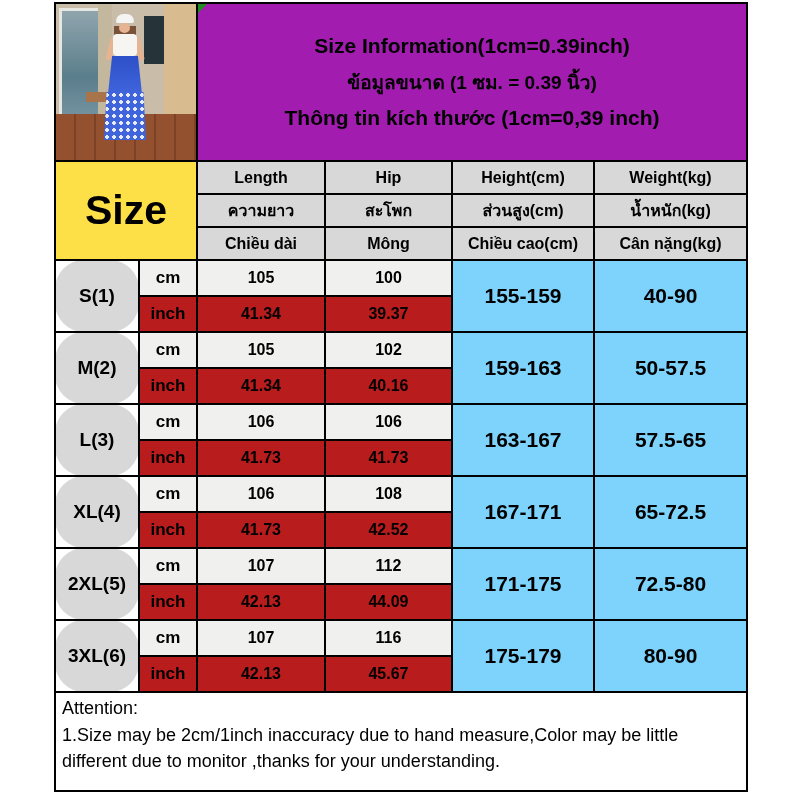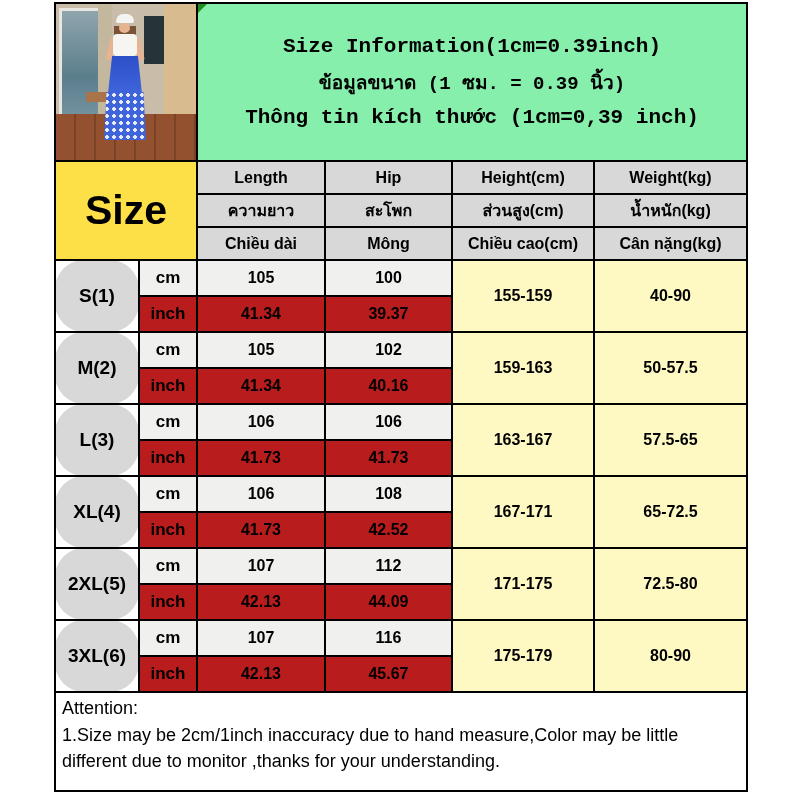--- a/index.html
+++ b/index.html
@@ -13,41 +13,41 @@
   }
   table.size-table td{
     border:2px solid #000;text-align:center;vertical-align:middle;
     font-weight:bold;padding:0;overflow:hidden;
   }
   tr.r-title{height:156px;}
   tr.r-hdr{height:33px;}
   tr.r-body{height:36px;}
   .photo-cell{background:#fff;}
   .title-cell{
-    background:#86efac;position:relative;font-family:Liberation Mono, monospace;
+    background:#a21caf;position:relative;
   }
   .title-inner{
     height:100%;display:flex;flex-direction:column;align-items:center;
     justify-content:center;gap:9px;
   }
   .title-en{font-size:21px;}
   .title-th{font-size:19px;}
   .title-vi{font-size:21px;}
   .corner-tri{
     position:absolute;top:0;left:0;width:0;height:0;
     border-top:9px solid #1e8f1e;border-right:9px solid transparent;
   }
   .hdr{background:#d8d8d8;font-size:16px;}
   .size-cell{background:#fde047;font-size:41px;}
   .sizename{background:#d8d8d8;font-size:19px;border-radius:29px;}
   .unit{font-size:17px;}
   .bg-lt{background:#f0f0ee;}
   .bg-wh{background:#b91c1c;}
   .val{font-size:16px;}
-  .merged{background:#fef9c3;font-size:16px;}
+  .merged{background:#7dd3fc;font-size:21px;}
   .attention{
     position:absolute;left:54px;top:691px;width:680px;height:95px;
     border:2px solid #000;background:#fff;
     font-size:18px;font-weight:normal;line-height:26px;
     padding:1px 5px;text-align:left;
   }
   .attention p{margin:1px;}
   
   .photo{position:relative;width:100%;height:156px;background:#c9bca8;overflow:hidden;}
   .ph-window{position:absolute;left:3px;top:4px;width:36px;height:110px;

